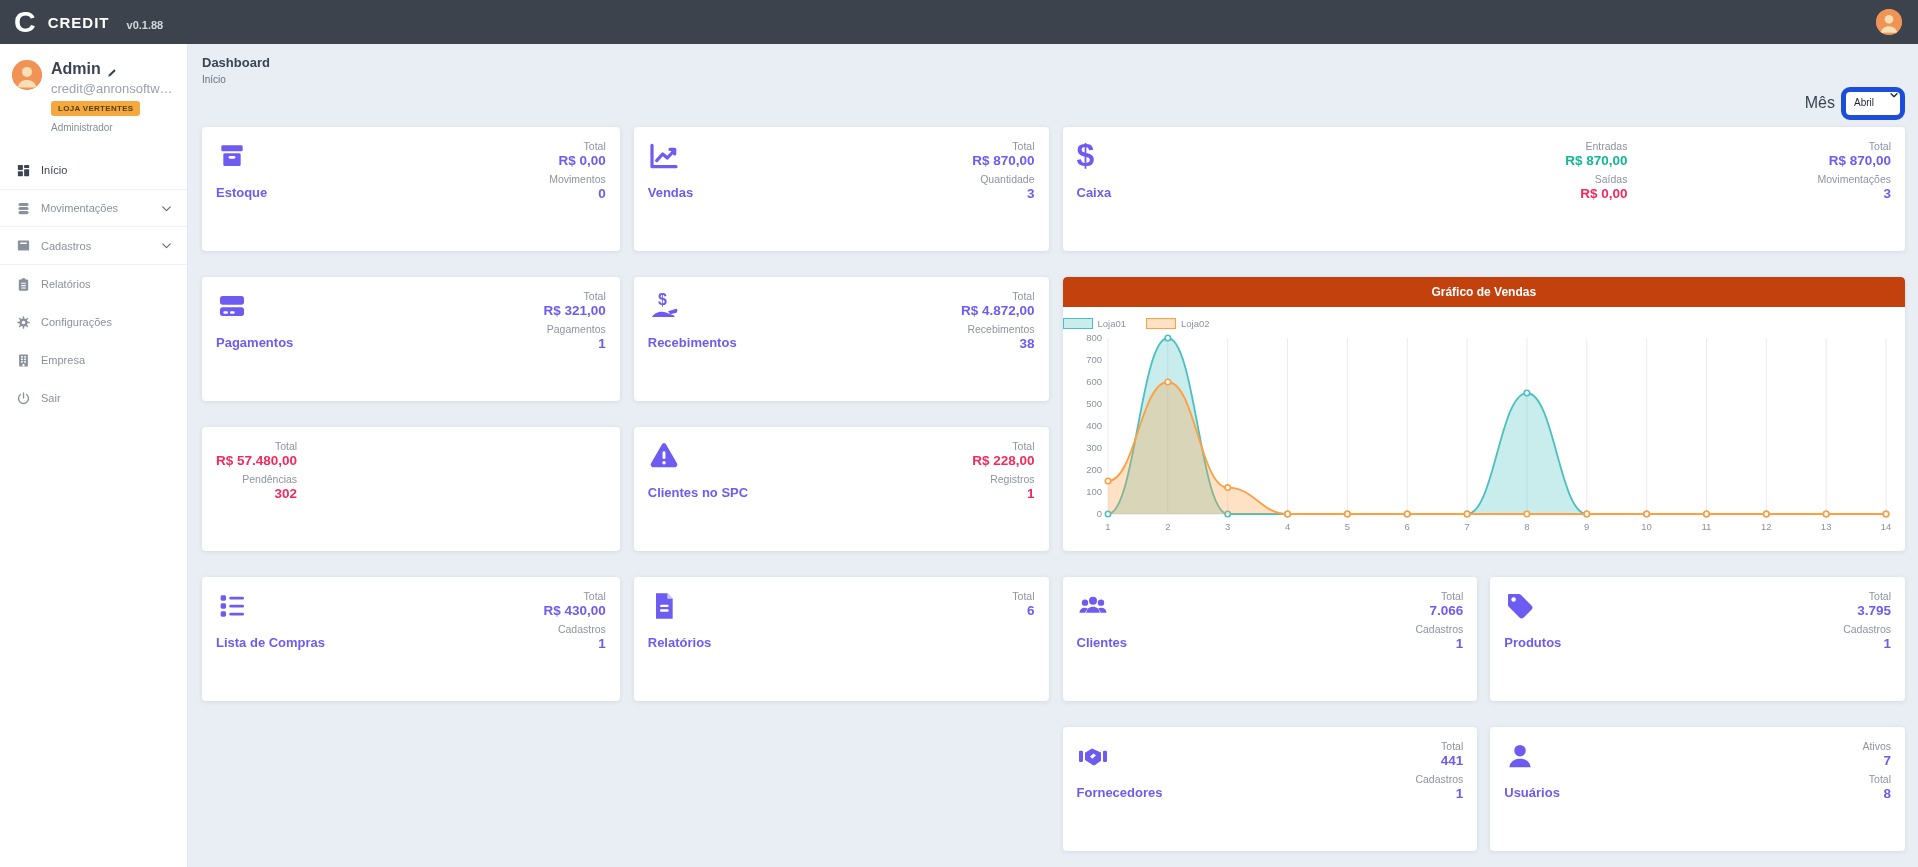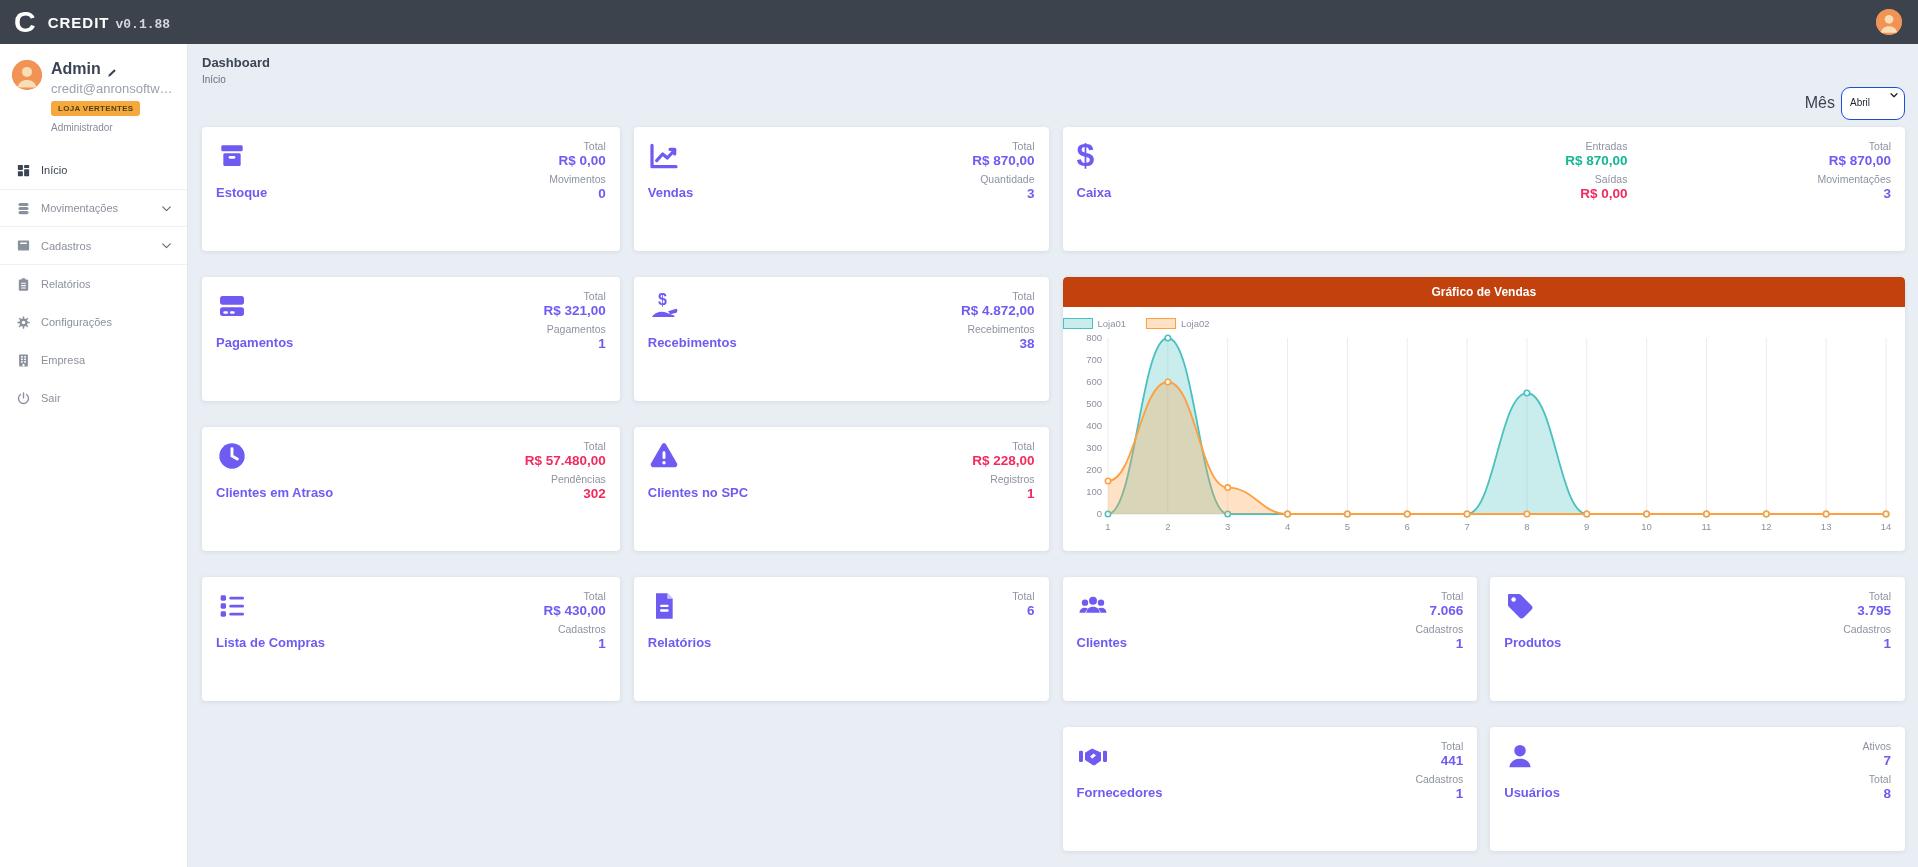--- a/index.html
+++ b/index.html
@@ -8,21 +8,21 @@
     font-family: "Liberation Sans", "DejaVu Sans", sans-serif;
     background:#e9eef4; overflow:hidden; position:relative;
   }
   svg { display:block; }
 
   
   .topbar { position:absolute; top:0; left:0; right:0; height:44px;
     background:#3d434c; display:flex; align-items:center; padding:0 16px 0 14px; z-index:20; }
   .logo-letter { color:#fff; font-size:30px; font-weight:bold; line-height:1; margin-right:12px; }
   .app-name { color:#fff; font-size:15px; font-weight:bold; letter-spacing:1px; }
-  .version { color:#d4d8dd; font-size:13px; font-weight:bold; margin-left:6px; margin-top:5px;font-family:Liberation Mono, monospace; }
+  .version { color:#d4d8dd; font-size:11px; font-weight:bold; margin-left:17px; margin-top:5px; }
   .topbar-avatar { margin-left:auto; width:26px; height:26px; border-radius:50%;
     background:#ee9а5a; background:#ee9a5a; overflow:hidden; cursor:pointer; }
   .avatar-person { width:100%; height:100%; }
 
   
   .sidebar { position:absolute; top:44px; left:0; bottom:0; width:188px;
     background:#fff; border-right:1px solid #e4e7ec; z-index:10; }
   .profile { padding:16px 10px 8px 12px; display:flex; gap:9px; }
   .profile-avatar { width:30px; height:30px; border-radius:50%; background:#f09355;
     overflow:hidden; flex:none; }
@@ -50,21 +50,21 @@
   
   .main { position:absolute; left:188px; top:44px; right:0; bottom:0;
     padding:11px 13px 0 14px; overflow:hidden; }
   .page-title { font-size:13px; font-weight:bold; color:#3b4453; }
   .breadcrumb { font-size:10px; color:#67707e; margin-top:4px; }
   .filter-row { display:flex; justify-content:flex-end; align-items:center; gap:6px;
     margin-top:9px; height:18px; }
   .filter-label { font-size:16px; color:#3b4453; }
   .select-wrap { position:relative; }
   .select-wrap select { appearance:none; -webkit-appearance:none; -moz-appearance:none;
-    border:1px solid #1d4ed8; border-radius:9px; background:#fff; font-size:10px;
+    border:5px solid #1d4ed8; border-radius:9px; background:#fff; font-size:10px;
     padding:1px 20px 2px 8px; color:#1d2430; width:64px; height:33px; cursor:pointer;
     font-family:"Liberation Sans",sans-serif; }
   .select-chev { position:absolute; right:6px; top:3px; width:10px; height:10px;
     color:#1d2430; pointer-events:none; }
   .select-chev svg { width:100%; height:100%; }
 
   .columns { display:flex; gap:14px; margin-top:15px; }
   .col { display:flex; flex-direction:column; gap:26px; }
   .col1 { width:418px; } .col2 { width:415px; } .col3 { width:843px; }
 
@@ -278,29 +278,20 @@
           <div class="card-stats">
             <div class="stat-group">
               <div class="stat-label">Total</div>
               <div class="stat-value" style="color: rgb(110, 91, 242);">R$ 321,00</div>
               <div class="stat-label">Pagamentos</div>
               <div class="stat-value" style="color: rgb(110, 91, 242);">1</div>
             </div>
           </div>
         </div>
         <div class="card">
-          <div class="card-left">
-            <span class="card-icon">
-              <svg viewBox="0 0 24 24" fill="currentColor">
-                <circle cx="12" cy="12" r="9.5"></circle>
-                <path d="M12 6.5V12l4 2.3" fill="none" stroke="#fff" stroke-width="2.2" stroke-linecap="round"></path>
-              </svg>
-            </span>
-            <div class="card-title">Clientes em Atraso</div>
-          </div>
           <div class="card-stats">
             <div class="stat-group">
               <div class="stat-label">Total</div>
               <div class="stat-value" style="color: rgb(241, 43, 94);">R$ 57.480,00</div>
               <div class="stat-label">Pendências</div>
               <div class="stat-value" style="color: rgb(241, 43, 94);">302</div>
             </div>
           </div>
         </div>
         <div class="card">

